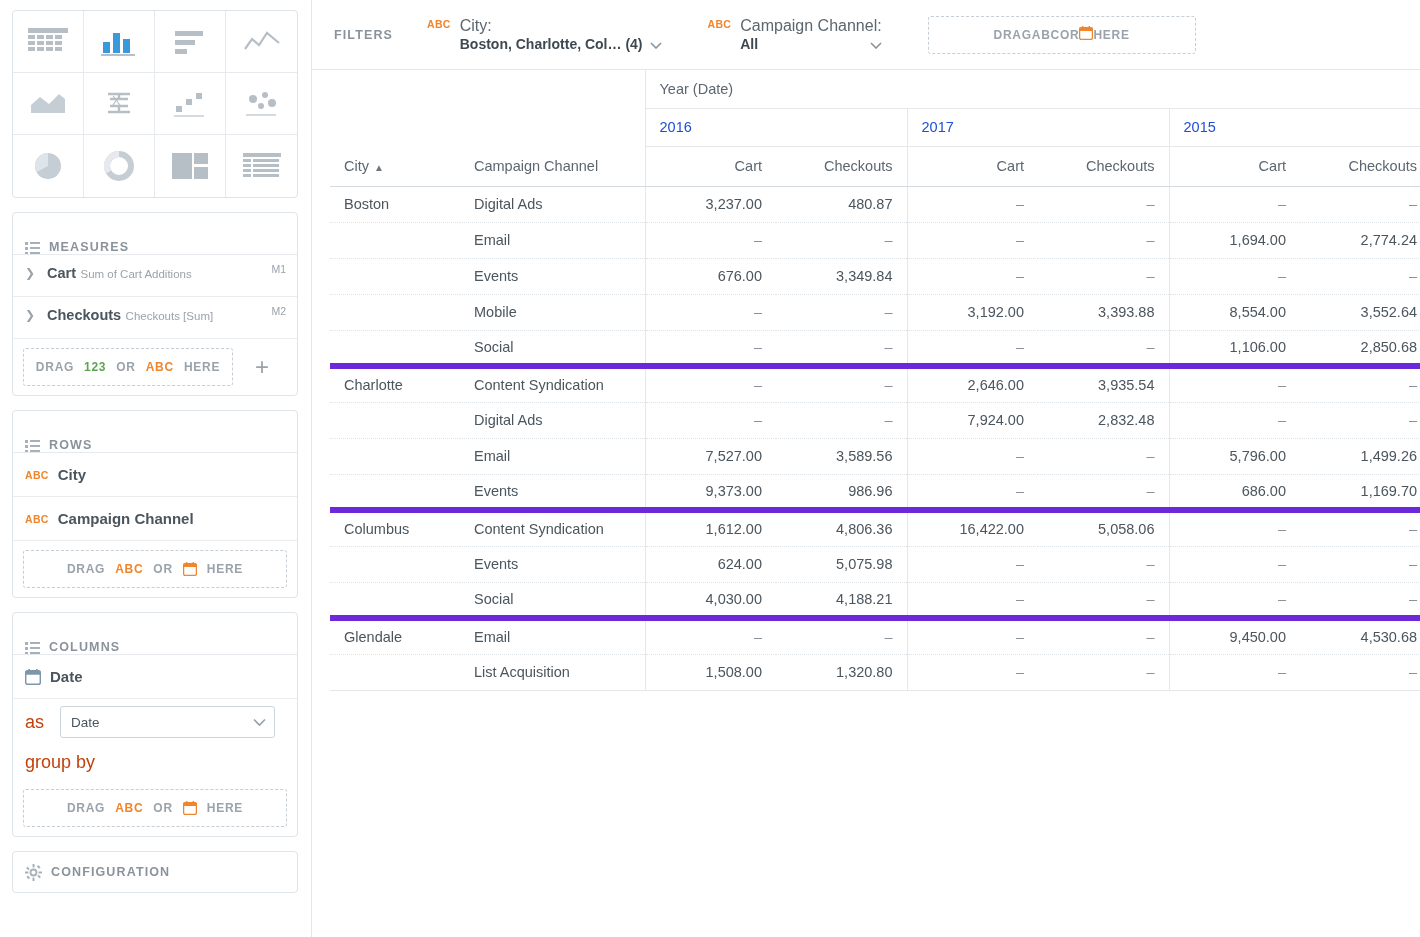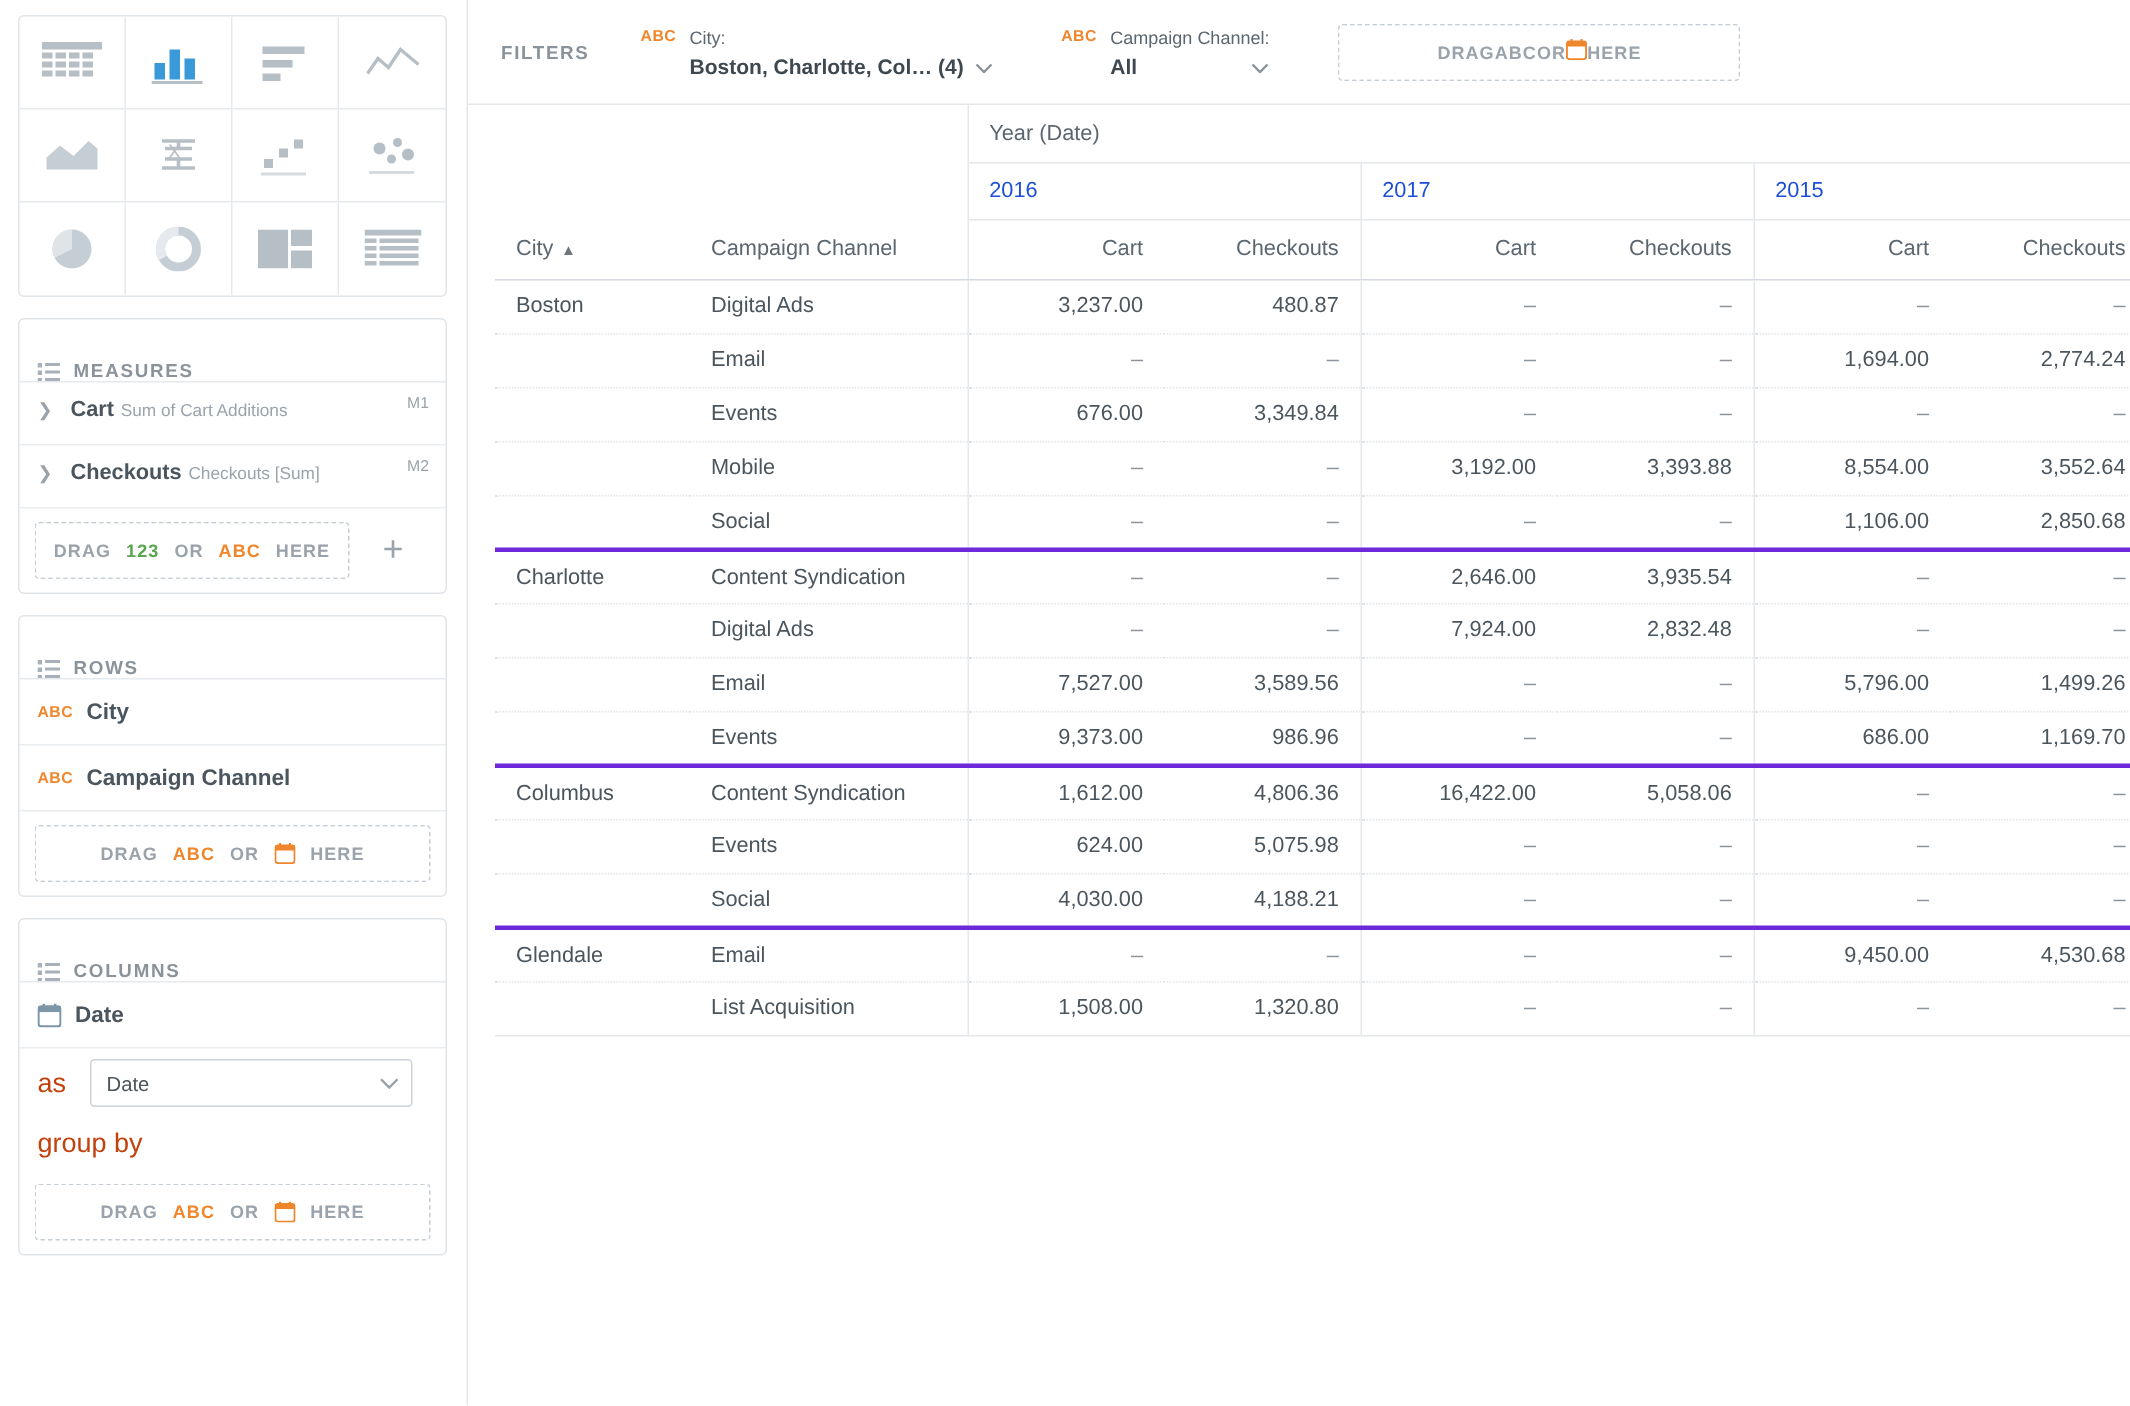--- a/index.html
+++ b/index.html
@@ -199,21 +199,21 @@
   .filters-label {
     font-size: 12.5px; letter-spacing: .09em; color: #8a939b;
     font-weight: 600; margin-right: 34px;
   }
   .filter-pill {
     display: flex; align-items: flex-start;
     margin-right: 46px;
     cursor: pointer;
   }
   .filter-pill .type-abc { margin-top: 2px; }
-  .filter-label { font-size: 12px; color: #5c6670; line-height: 19px; }
+  .filter-label { font-size: 16px; color: #5c6670; line-height: 19px; }
   .filter-value {
     font-size: 14px; color: #3e4850; font-weight: 700; line-height: 19px;
     display: flex; align-items: center; justify-content: space-between;
   }
   .filter-value .chev { margin-left: 7px; color: #8a939b; }
   .filter-drop {
     width: 268px; height: 38px;
     border: 1px dashed #c6ced5; border-radius: 3px;
     display: flex; align-items: center; justify-content: center;
     font-size: 12px; letter-spacing: .06em; color: #9aa3ab; font-weight: 600;
@@ -269,21 +269,21 @@
   }
   .pivot td.city {
     text-align: left;
     border-bottom: 1px dotted #dfe4e8;
     color: #4b555e;
   }
   .pivot td.chan {
     text-align: left;
     border-bottom: 1px dotted #dfe4e8;
   }
-  .pivot tr.group-start td { border-top: 3px solid #6d28d9; }
+  .pivot tr.group-start td { border-top: 6px solid #6d28d9; }
   .pivot tr:last-child td { border-bottom: 1px solid #e4e8eb; }
   .sort-caret { font-size: 10px; margin-left: 5px; color: #6d767e; }
   .dash { color: #8a939b; }
 </style>
 </head>
 <body>
 
 <div id="app">
 
   <div class="left-panel">
@@ -551,20 +551,38 @@
               <rect x="0.6" y="1.6" width="12.8" height="11.8" rx="1.6" fill="none" stroke="#f0862b" stroke-width="1.3"></rect>
               <rect x="0.6" y="1.6" width="12.8" height="3.4" fill="#f0862b"></rect>
               <rect x="3" y="0" width="1.4" height="3" fill="#f0862b"></rect>
               <rect x="9.6" y="0" width="1.4" height="3" fill="#f0862b"></rect>
             </svg>
         </span>
         <span class="tok">HERE</span>
       </div>
     </div>
 
+    <div class="config-card">
+      <span class="hdr-icon">
+        <svg width="17" height="17" viewBox="0 0 17 17">
+            <g fill="#a8b1b9">
+              <circle cx="8.5" cy="8.5" r="3" fill="none" stroke="#a8b1b9" stroke-width="1.8"></circle>
+              <rect x="7.5" y="0" width="2" height="3.4"></rect>
+              <rect x="7.5" y="13.6" width="2" height="3.4"></rect>
+              <rect x="0" y="7.5" width="3.4" height="2"></rect>
+              <rect x="13.6" y="7.5" width="3.4" height="2"></rect>
+              <rect x="1.9" y="2.9" width="2" height="3.2" transform="rotate(-45 2.9 4.5)"></rect>
+              <rect x="13.1" y="10.9" width="2" height="3.2" transform="rotate(-45 14.1 12.5)"></rect>
+              <rect x="12.1" y="1.9" width="3.2" height="2" transform="rotate(45 13.7 2.9)"></rect>
+              <rect x="1.7" y="12.3" width="3.2" height="2" transform="rotate(45 3.3 13.3)"></rect>
+            </g>
+          </svg>
+      </span>
+      <span>CONFIGURATION</span>
+    </div>
 
   </div>
 
   <div class="right-panel">
 
     <div class="filter-bar">
       <span class="filters-label">FILTERS</span>
 
       <span class="filter-pill">
         <span class="type-abc">ABC</span>

